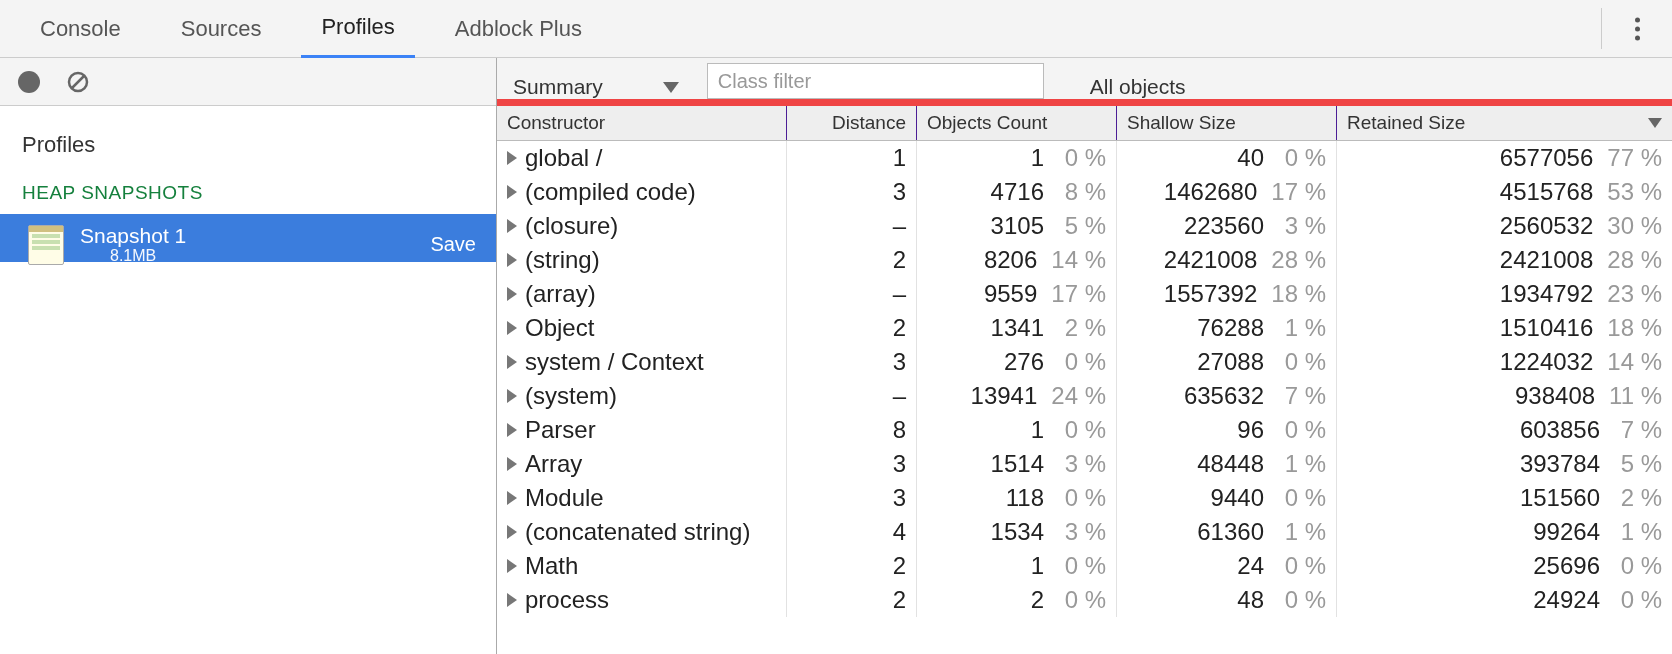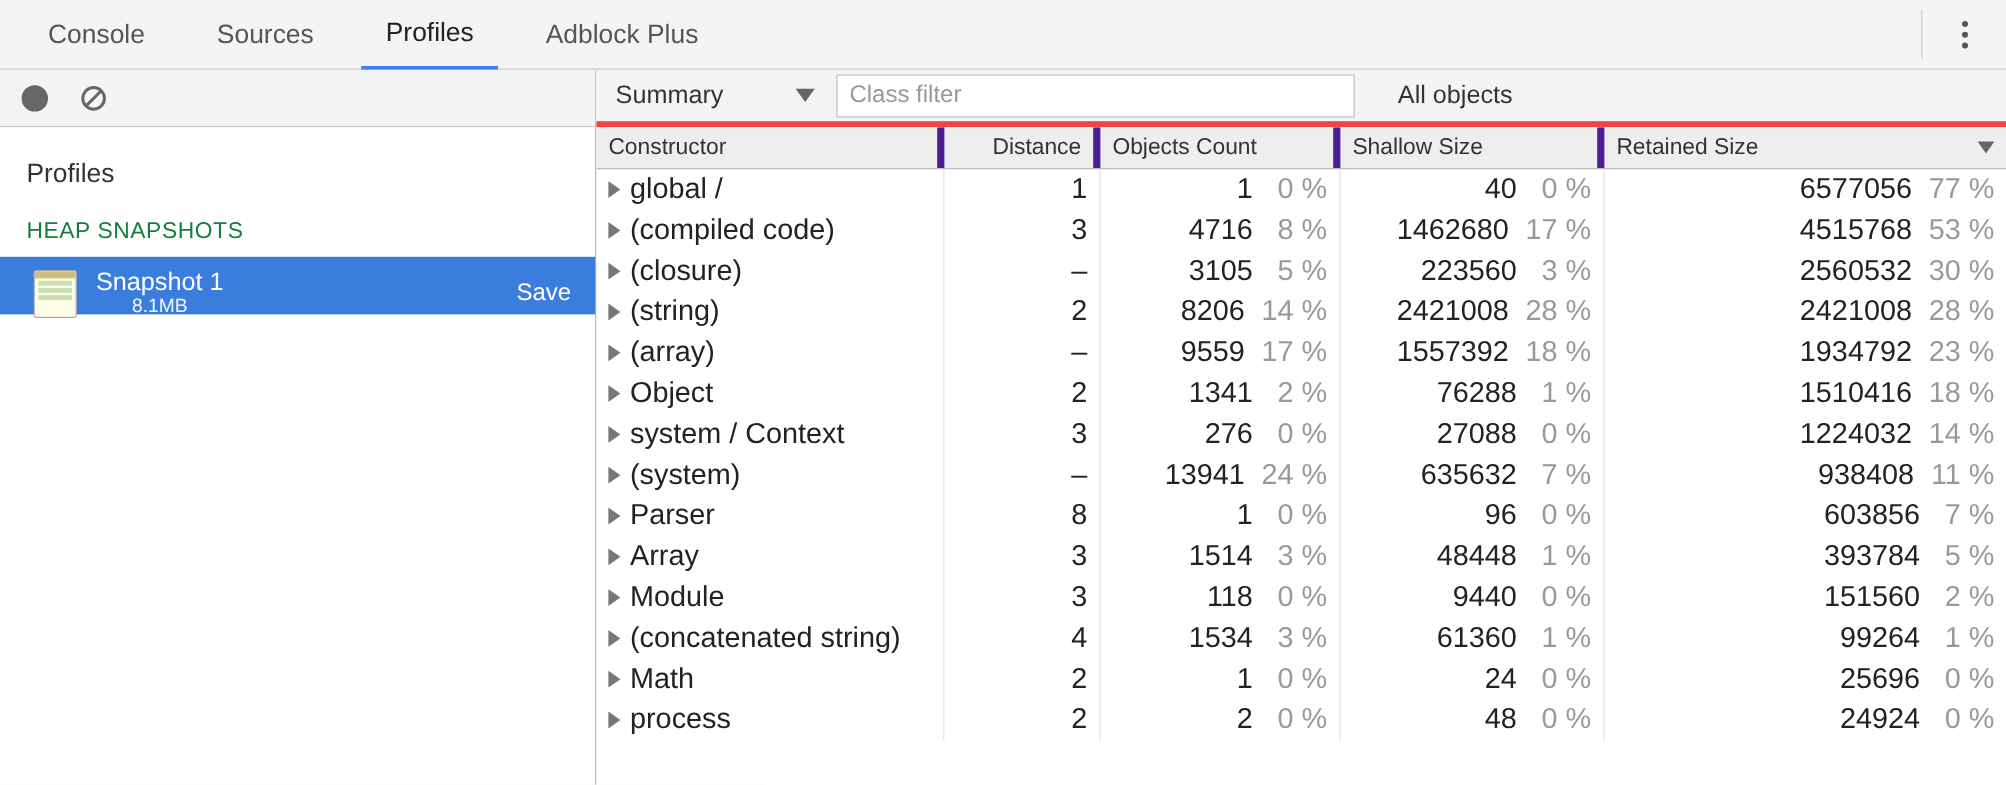--- a/index.html
+++ b/index.html
@@ -123,50 +123,50 @@
   }
   .content {
     flex:1;
     display:flex;
     flex-direction:column;
     background:#fff;
   }
   .content-toolbar {
     height:48px;
     background:#f4f4f4;
-    border-bottom:5px solid #ef4444;
+    border-bottom:7px solid #ef4444;
     display:flex;
-    align-items:center;
+    align-items:flex-end;
     padding:0 16px;
-    gap:18px;
+    gap:28px;
   }
   .dropdown {
     display:flex; align-items:center; gap:60px;
     font-size:21px; color:#333; cursor:pointer;
   }
   .dropdown .tri {
     width:0;height:0;border-left:8px solid transparent;border-right:8px solid transparent;border-top:11px solid #666;
   }
   .class-filter {
-    width:432px; height:36px; border:1px solid #bbb; background:#fff;
+    width:337px; height:36px; border:1px solid #bbb; background:#fff;
     font-size:20px; padding:0 10px; color:#333;
   }
   .class-filter::placeholder { color:#999; }
   .scope-label {
     font-size:21px; color:#333; margin-left:18px; cursor:pointer;
   }
   .table {
     flex:1; overflow:auto; font-variant-numeric: tabular-nums;
   }
   .thead {
     display:flex; background:#eee; border-bottom:1px solid #bbb;
     font-size:19px; color:#333;
   }
   .th {
-    padding:6px 10px; border-right:6px solid #4c1d95; display:flex; align-items:center;
+    padding:6px 10px; border-right:1px solid #4c1d95; display:flex; align-items:center;
   }
   .th:last-child{border-right:none;}
   .th.sort { justify-content:space-between; }
   .th .tri {
     width:0;height:0;border-left:7px solid transparent;border-right:7px solid transparent;border-top:10px solid #666;
   }
   .col-constructor { width:290px; }
   .col-distance { width:130px; text-align:right; justify-content:flex-end;}
   .col-count { width:200px; }
   .col-shallow { width:220px; }

